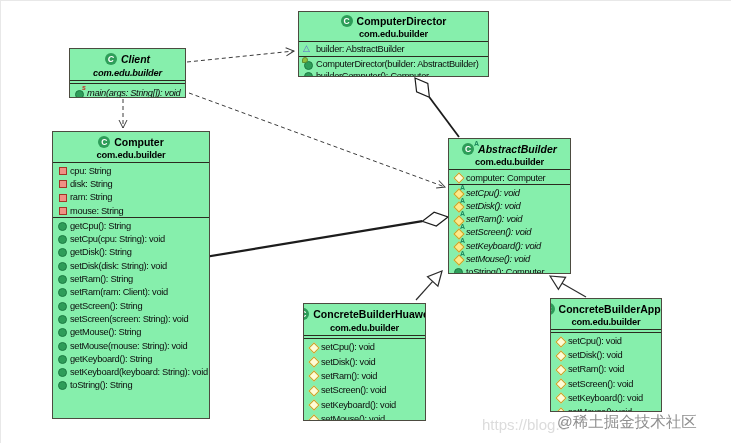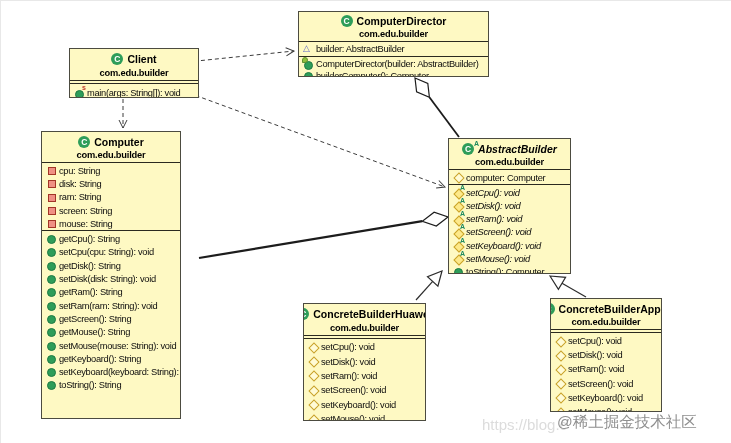--- a/index.html
+++ b/index.html
@@ -1,20 +1,20 @@
 <!DOCTYPE html>
 <html><head>
 <meta charset="utf-8">
 <style>
   html,body{margin:0;padding:0;background:#fff;}
   #canvas{position:relative;width:731px;height:443px;background:#ffffff;overflow:hidden;
           font-family:"Liberation Sans", sans-serif;border-top:1px solid #e8e8e8;border-left:1px solid #e8e8e8;}
   #edges{position:absolute;left:0;top:0;width:731px;height:443px;z-index:1;pointer-events:none;}
 
-  .uml-class{position:absolute;z-index:2;background:#fef9c3;border:1px solid #4c4b40;
+  .uml-class{position:absolute;z-index:2;background:#86efac;border:1px solid #4c4b40;
              box-sizing:border-box;overflow:hidden;}
   .cls-title{display:flex;justify-content:center;align-items:center;gap:4px;
              height:var(--th,16px);padding-top:2px;font-weight:bold;font-size:10.5px;color:#000;}
   .cls-package{text-align:center;font-size:9.3px;font-weight:bold;color:#000;
                height:13px;line-height:13px;letter-spacing:-0.2px;}
   .cls-icon{position:relative;width:12px;height:12px;border-radius:50%;background:#2e9d59;
             flex:none;color:#fff;font-size:8.5px;font-weight:bold;line-height:12px;text-align:center;}
   .cls-icon::before{content:"C";}
   .cls-icon.abstract::after{content:"A";position:absolute;top:-5px;right:-5px;color:#1f8a5e;
             font-size:7px;font-weight:bold;font-style:normal;}
@@ -42,23 +42,23 @@
   .ic.method-abstract::before{content:"";position:absolute;left:1.5px;top:2.5px;width:6px;height:6px;
       background:#fde98a;border:1px solid #c9a227;transform:rotate(45deg);}
   .ic.method-abstract::after{content:"A";position:absolute;top:-4px;right:-2px;color:#1f8a5e;
       font-size:7px;font-weight:bold;font-style:normal;}
   .ic.field-red::before{content:"";position:absolute;left:1.5px;top:1.5px;width:6px;height:6px;
       background:#ef9184;border:1px solid #a23527;}
   .ic.field-triangle::before{content:"\25B3";position:absolute;left:0;top:-1px;color:#5b67c7;
       font-size:9px;line-height:10px;}
 
   
-  #box-client{left:68px;top:47px;width:130px;height:50px;--rh:15px;--th:16px;}
+  #box-client{left:68px;top:47px;width:117px;height:50px;font-style:italic;--rh:15px;--th:16px;}
   #box-director{left:297px;top:10px;width:191px;height:66px;--rh:12.6px;--th:14px;}
-  #box-computer{left:40px;top:130px;width:140px;height:288px;--rh:13.3px;--th:15px;}
+  #box-computer{left:51px;top:130px;width:158px;height:288px;--rh:13.3px;--th:15px;}
   #box-abstract{left:447px;top:137px;width:123px;height:136px;--rh:13.2px;--th:15px;}
   #box-abstract .cls-name{font-style:italic;}
   #box-huawei{left:302px;top:302px;width:123px;height:118px;--rh:14.4px;--th:16px;}
   #box-apple{left:549px;top:297px;width:112px;height:114px;--rh:14.2px;--th:15px;}
 
   .watermark{position:absolute;z-index:3;white-space:nowrap;}
   #wm-url{left:481px;top:415px;color:#dcdcdc;font-size:15px;}
   #wm-badge{left:556px;top:411px;color:#8f8f8f;font-size:15.5px;}
 </style>
 </head>
@@ -160,24 +160,20 @@
         <div class="m-row">
           <span class="ic field-red"></span>
           <span class="m-label">disk: String</span>
         </div>
         <div class="m-row">
           <span class="ic field-red"></span>
           <span class="m-label">ram: String</span>
         </div>
         <div class="m-row">
           <span class="ic field-red"></span>
-          <span class="m-label">screen: String</span>
-        </div>
-        <div class="m-row">
-          <span class="ic field-red"></span>
           <span class="m-label">mouse: String</span>
         </div>
       </div>
     <div class="sep-single"></div>
     <div class="cls-members">
         <div class="m-row">
           <span class="ic method-public"></span>
           <span class="m-label">getCpu(): String</span>
         </div>
         <div class="m-row">
@@ -187,29 +183,33 @@
         <div class="m-row">
           <span class="ic method-public"></span>
           <span class="m-label">getDisk(): String</span>
         </div>
         <div class="m-row">
           <span class="ic method-public"></span>
           <span class="m-label">setDisk(disk: String): void</span>
         </div>
         <div class="m-row">
           <span class="ic method-public"></span>
-          <span class="m-label">getRam(): String</span>
-        </div>
-        <div class="m-row">
-          <span class="ic method-public"></span>
-          <span class="m-label">setRam(ram: String): void</span>
+          <span class="m-label">setRam(): String</span>
+        </div>
+        <div class="m-row">
+          <span class="ic method-public"></span>
+          <span class="m-label">setRam(ram: Client): void</span>
         </div>
         <div class="m-row">
           <span class="ic method-public"></span>
           <span class="m-label">getScreen(): String</span>
+        </div>
+        <div class="m-row">
+          <span class="ic method-public"></span>
+          <span class="m-label">setScreen(screen: String): void</span>
         </div>
         <div class="m-row">
           <span class="ic method-public"></span>
           <span class="m-label">getMouse(): String</span>
         </div>
         <div class="m-row">
           <span class="ic method-public"></span>
           <span class="m-label">setMouse(mouse: String): void</span>
         </div>
         <div class="m-row">

